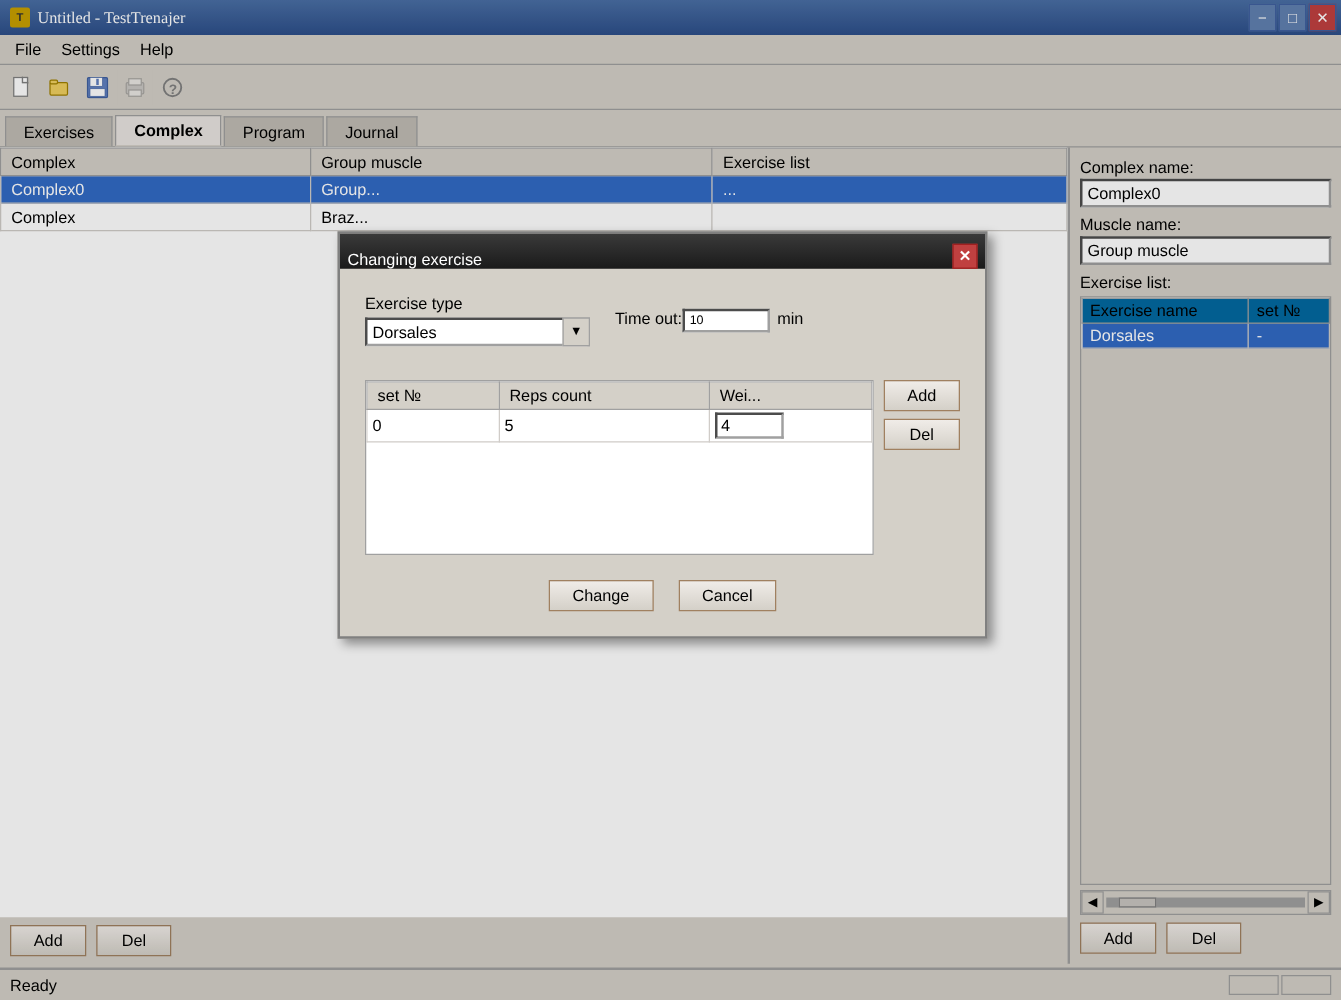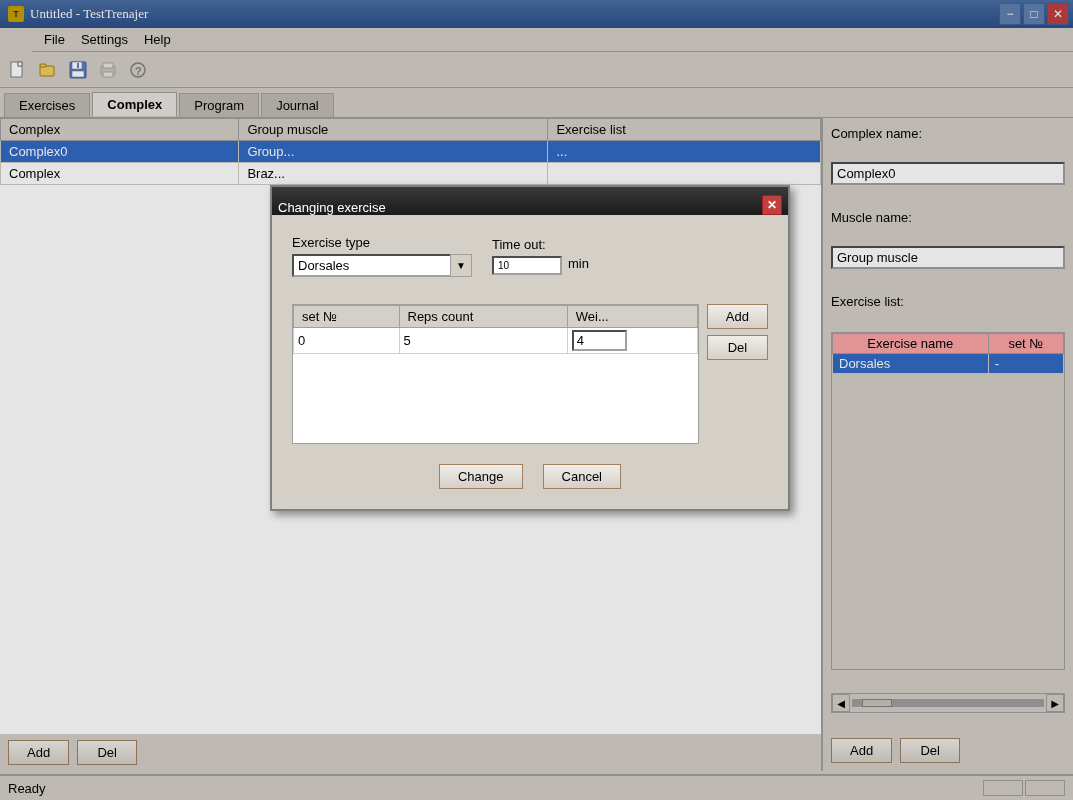--- a/index.html
+++ b/index.html
@@ -64,21 +64,20 @@
     .title-btn.close { background: #c04040; }
 
     
     .menu-bar {
       background: #d4d0c8;
       height: 24px;
       display: flex;
       align-items: center;
       border-bottom: 1px solid #a0a0a0;
       padding: 0 4px;
-      margin-left: 32px;
     }
     .menu-item {
       padding: 2px 8px;
       cursor: pointer;
       font-size: 13px;
       color: #000;
     }
 
     
     .toolbar {
@@ -184,25 +183,25 @@
       padding: 4px 18px;
       background: linear-gradient(to bottom, #f0ece8, #d4d0c8);
       border: 1px solid #a08060;
       cursor: pointer;
       font-size: 13px;
       min-width: 60px;
     }
 
     
     .right-panel {
-      width: 250px;
+      width: 217px;
       display: flex;
       flex-direction: column;
       padding: 8px;
-      gap: 19px;
+      gap: 0;
     }
     .field-label {
       font-size: 13px;
       font-weight: normal;
       margin-bottom: 2px;
     }
     .field-input {
       width: 100%;
       padding: 2px 4px;
       border: 2px inset #a0a0a0;
@@ -214,26 +213,26 @@
       font-size: 13px;
       margin-bottom: 4px;
     }
     .exercise-table {
       width: 100%;
       border-collapse: collapse;
       background: white;
       flex: 1;
     }
     .exercise-table th {
-      background: #fca5a5;
+      background: #0369a1;
       border: 1px solid #a0a0a0;
       padding: 2px 6px;
       font-weight: normal;
       font-size: 13px;
-      text-align: center;
+      text-align: left;
     }
     .exercise-table td {
       border: 1px solid #d0ccc8;
       padding: 2px 6px;
       font-size: 13px;
     }
     .exercise-table tr.selected td { background: #316ac5; color: white; }
     .exercise-table-container {
       border: 1px solid #a0a0a0;
       flex: 1;
@@ -580,21 +579,21 @@
       <div class="modal-row">
         <div>
           <div class="modal-field-label">Exercise type</div>
           <div class="select-wrapper">
             <select class="modal-select">
               <option>Dorsales</option>
             </select>
             <div class="select-arrow">▼</div>
           </div>
         </div>
-        <div style="display:flex; flex-direction:column;">
+        <div style="display:flex; ">
           <div class="modal-field-label">Time out:</div>
           <div style="display:flex; align-items:center; gap:6px;">
             <input type="text" class="modal-timeout-input" value="10" style="">
             <span class="modal-field-label">min</span>
           </div>
         </div>
       </div>
 
       <div style="display:flex; gap:0;">
         <div style="flex:1;">

